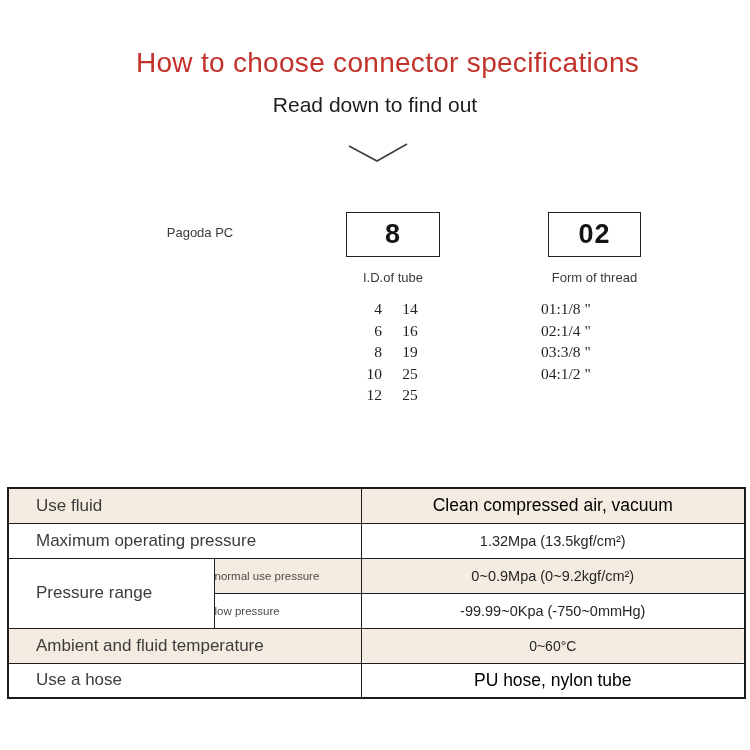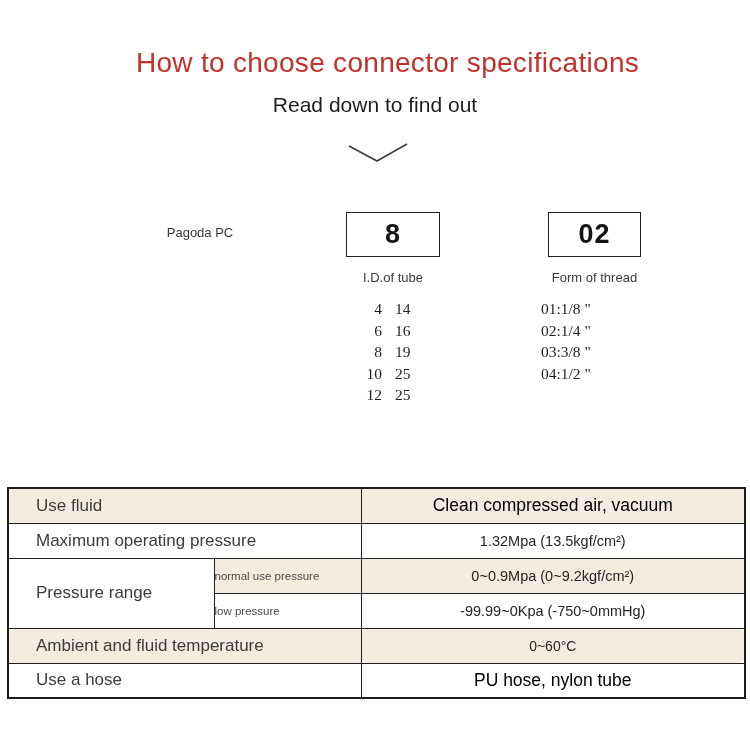--- a/index.html
+++ b/index.html
@@ -58,21 +58,21 @@
 
   
   .tube-list {
     position: absolute;
     left: 356px; top: 298px;
     font-family: "Liberation Serif", serif;
     font-size: 15.5px; color: #1f1f1f;
   }
   .tube-row { display: grid; grid-template-columns: 26px 30px; column-gap: 13px; line-height: 21.5px; }
   .tube-row .c1 { text-align: right; }
-  .tube-row .c2 { text-align: left; }
+  .tube-row .c2 { text-align: center; }
   .thread-list {
     position: absolute;
     left: 541px; top: 298px;
     font-family: "Liberation Serif", serif;
     font-size: 15.5px; color: #1f1f1f;
     line-height: 21.5px;
     white-space: nowrap;
   }
 
   

